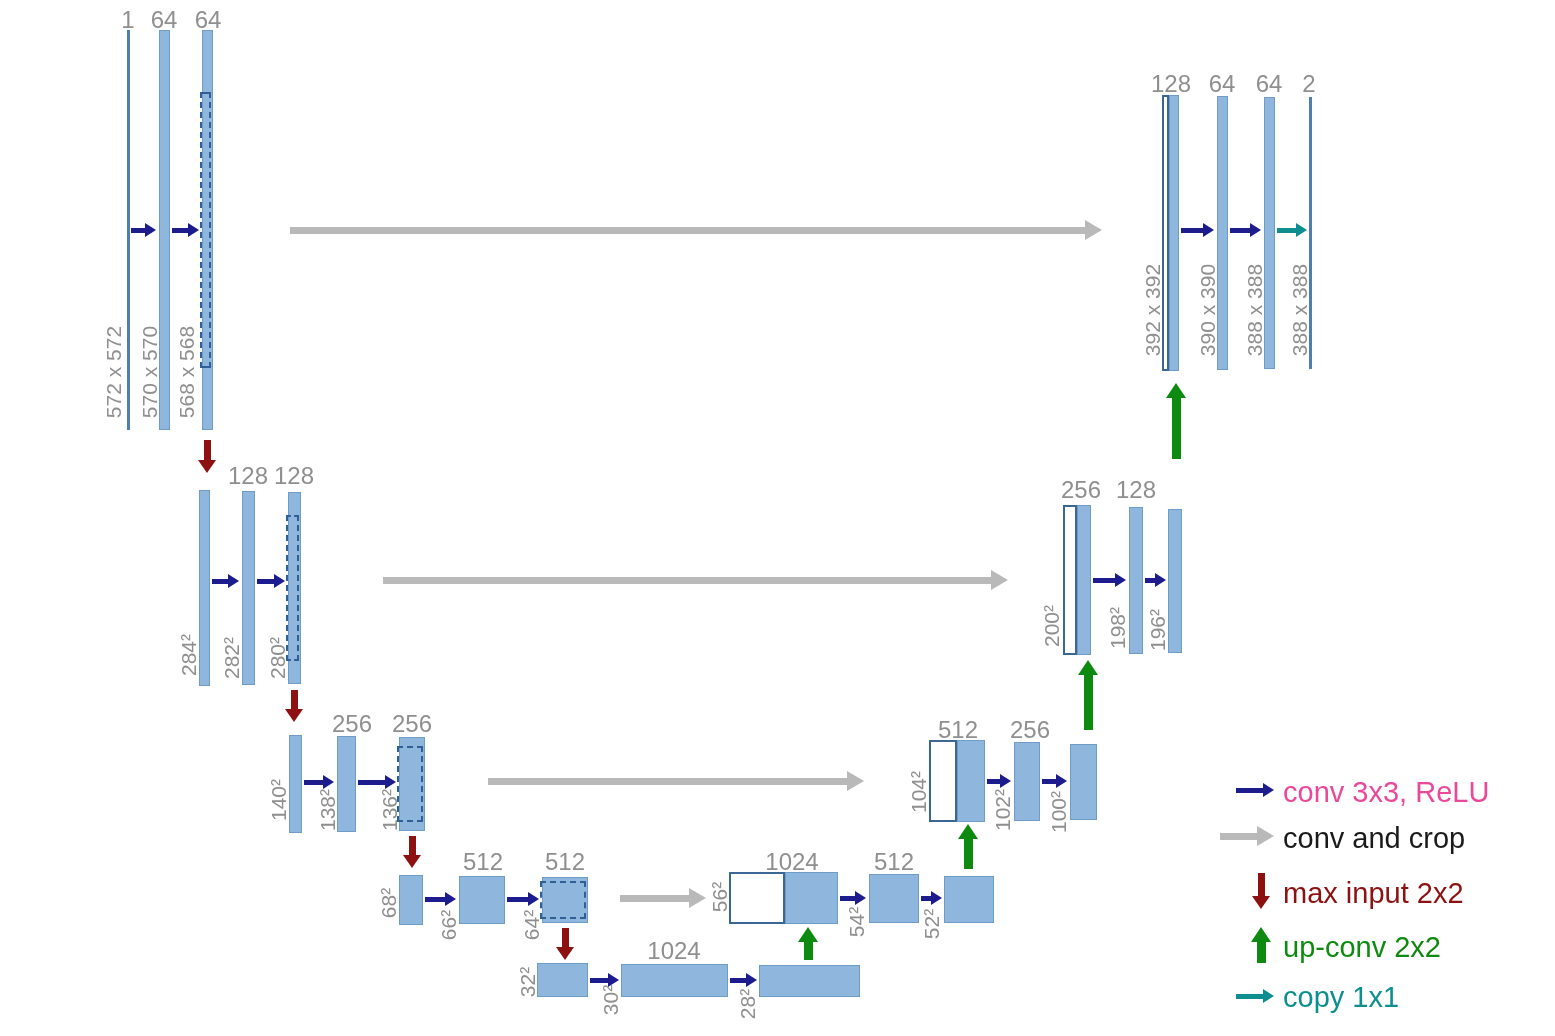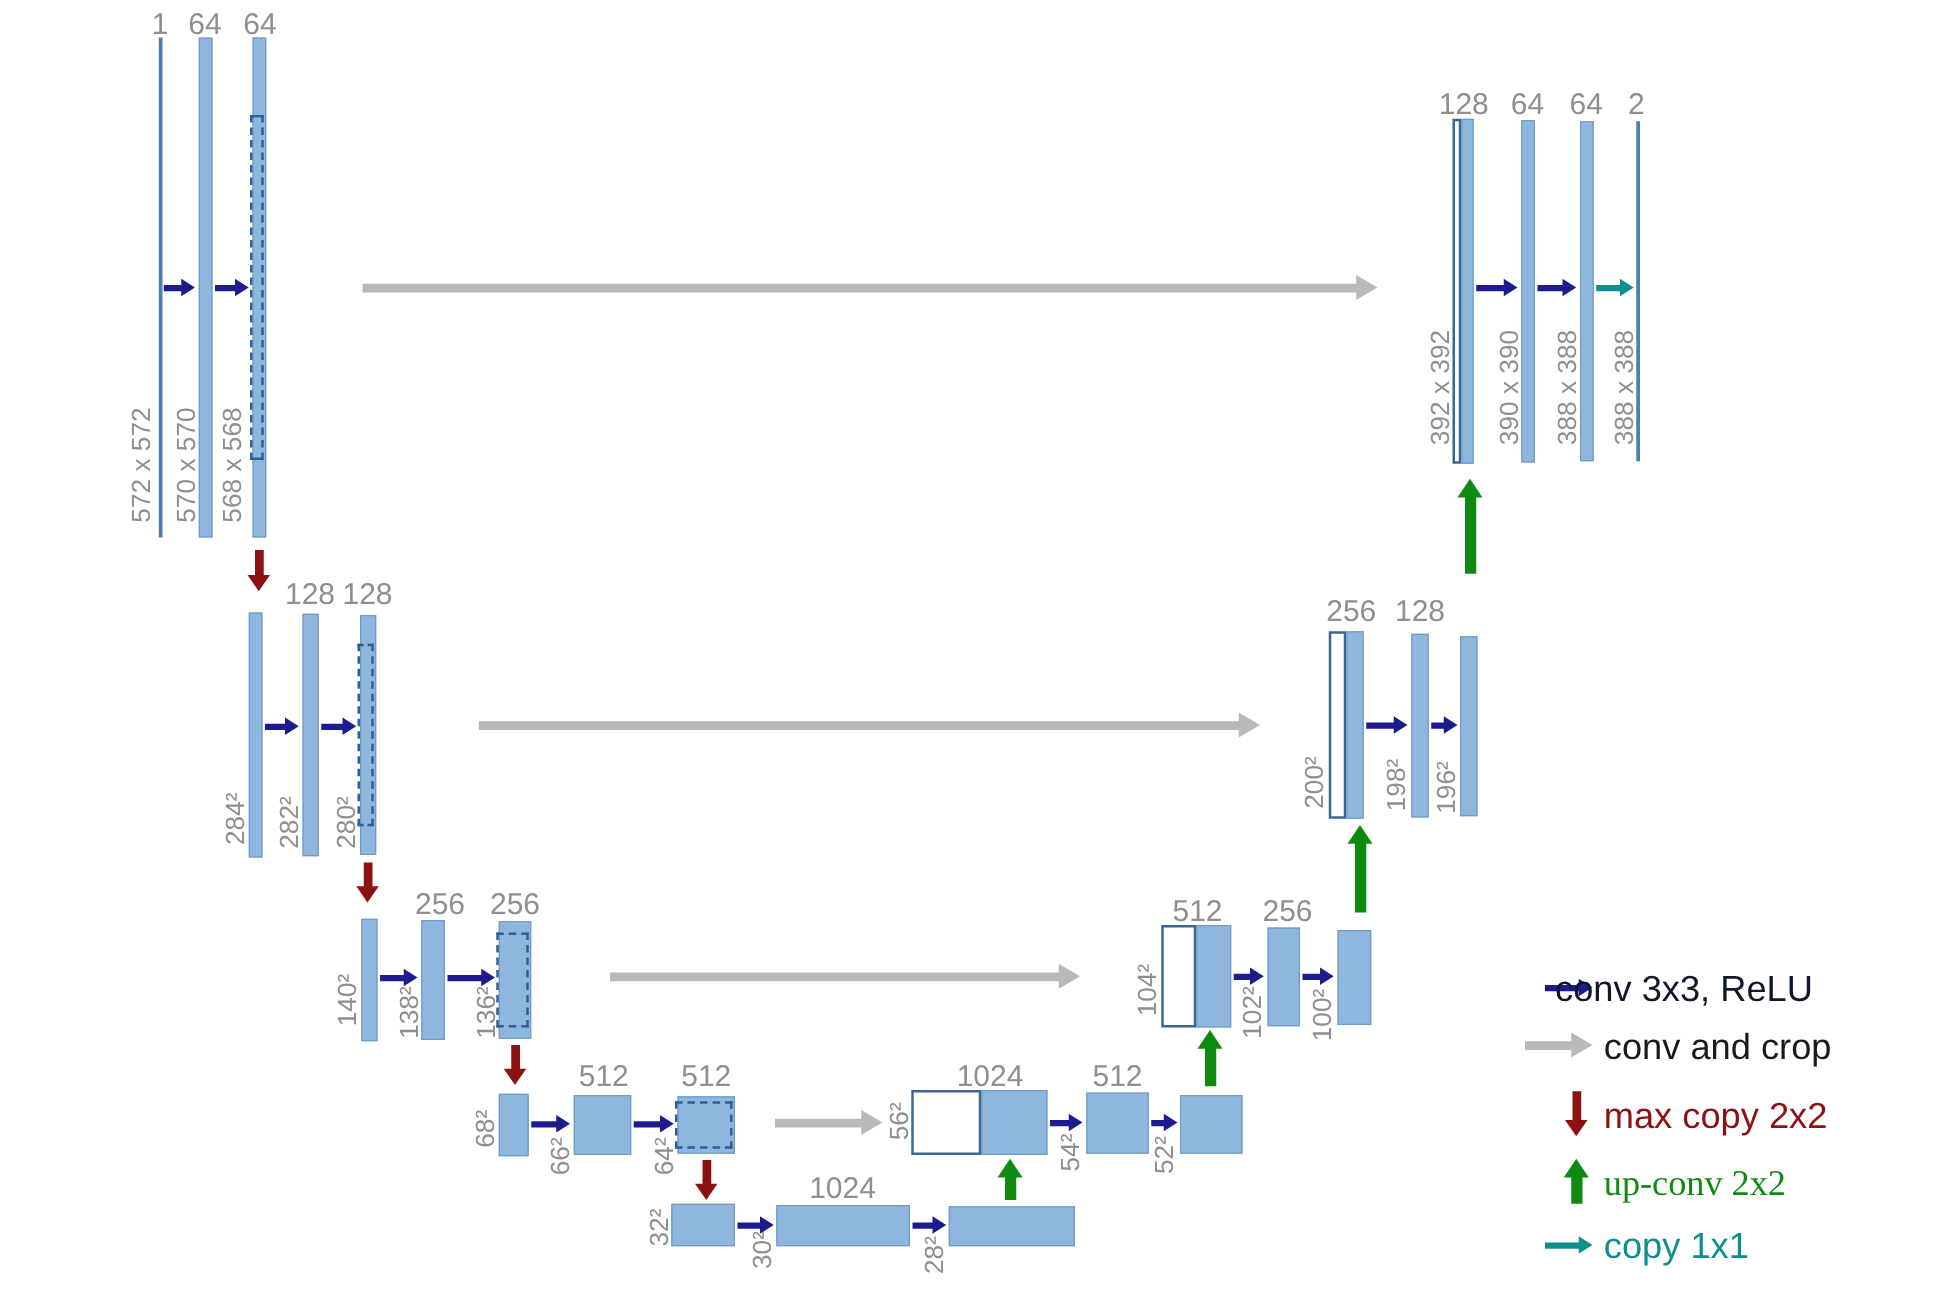--- a/index.html
+++ b/index.html
@@ -240,18 +240,18 @@
       <div style="width: 0px; height: 0px; left: 0px; top: 23px; border-left: 9px solid transparent; border-right: 9px solid transparent; border-top: 13px solid rgb(142, 17, 17);"></div>
     </div>
     <div class="arrow" style="left: 1250.5px; top: 927px; width: 21px; height: 36px;">
       <div style="left: 6px; top: 14px; width: 9px; height: 22px; background: rgb(15, 138, 16);"></div>
       <div style="width: 0px; height: 0px; left: 0px; top: 0px; border-left: 10.5px solid transparent; border-right: 10.5px solid transparent; border-bottom: 15px solid rgb(15, 138, 16);"></div>
     </div>
     <div class="arrow" style="left: 1236px; top: 989px; width: 38px; height: 14px;">
       <div style="left: 0px; top: 4.5px; width: 28px; height: 5px; background: rgb(13, 143, 143);"></div>
       <div style="width: 0px; height: 0px; left: 27px; top: 0px; border-top: 7px solid transparent; border-bottom: 7px solid transparent; border-left: 11px solid rgb(13, 143, 143);"></div>
     </div>
-    <div class="legend-label" style="left: 1244px; top: 776px; color: #0f172a;">conv 3x3, ReLU</div>
+    <div class="legend-label" style="left: 1283px; top: 776px; color: #ec4899;">conv 3x3, ReLU</div>
     <div class="legend-label" style="left: 1283px; top: 822px; color: rgb(26, 26, 26);">conv and crop</div>
-    <div class="legend-label" style="left: 1283px; top: 877px; color: rgb(142, 17, 17);">max copy 2x2</div>
-    <div class="legend-label" style="left: 1283px; top: 931px; color: rgb(15, 138, 16); font-family: Liberation Serif, serif;">up-conv 2x2</div>
+    <div class="legend-label" style="left: 1283px; top: 877px; color: rgb(142, 17, 17);">max input 2x2</div>
+    <div class="legend-label" style="left: 1283px; top: 931px; color: rgb(15, 138, 16);">up-conv 2x2</div>
     <div class="legend-label" style="left: 1283px; top: 981px; color: rgb(13, 143, 143);">copy 1x1</div>
   </div>
 
 </body></html>

